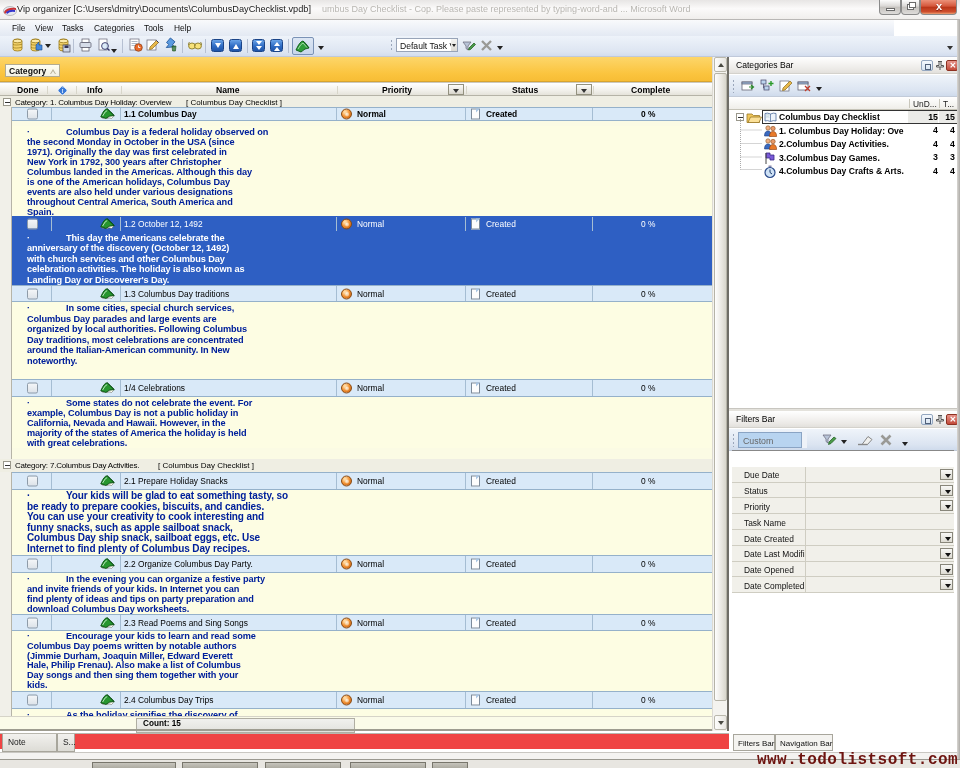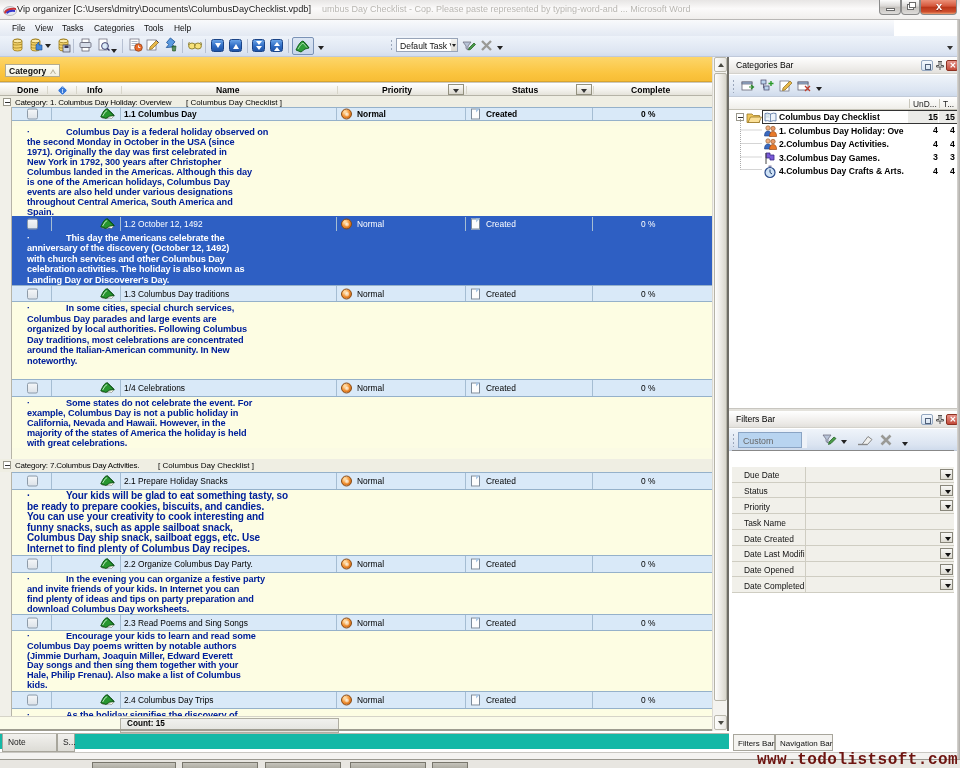--- a/index.html
+++ b/index.html
@@ -54,21 +54,21 @@
 .orb{position:absolute;left:4px;top:50%;transform:translateY(-50%);width:11px;height:11px;border-radius:50%;background:radial-gradient(circle at 35% 30%,#ffd9a0 12%,#f49537 45%,#c65f10 90%);border:0.5px solid #8a4a10;}
 .orb:after{content:"";position:absolute;left:2.5px;top:2.5px;width:4.5px;height:4.5px;border-radius:50%;background:radial-gradient(circle at 40% 35%,#fff3e0,#f0a95c);}
 .doc{position:absolute;left:5px;top:50%;transform:translateY(-50%);width:9px;height:11px;background:#fdfdfd;border:1px solid #7d8b9b;}
 .doc:after{content:"";position:absolute;right:-1px;top:-1px;width:0;height:0;border-left:4px solid #aac6e4;border-bottom:4px solid transparent;}
 .note{position:absolute;left:12px;width:700px;background:#fdfde3;overflow:hidden;font-weight:bold;color:#00209b;}
 .note.bsel{background:#2e5fc3;color:#fff;}
 .note .ln{padding-left:15px;white-space:nowrap;letter-spacing:-0.1px;}
 .note .bu{display:inline-block;width:39px;}
 
 #cntrow{left:0;top:716px;width:712px;height:13px;background:#fbfbe9;border-top:1px solid #d6d4c8;}
-#cntbox{left:120px;top:0.5px;width:219px;height:15px;background:linear-gradient(#f1f1ee,#e2e2dd);border:1px solid #b0aea2;font-size:8.2px;font-weight:bold;padding:0.5px 0 0 6px;}
+#cntbox{left:136px;top:0.5px;width:219px;height:15px;background:linear-gradient(#f1f1ee,#e2e2dd);border:1px solid #b0aea2;font-size:8.2px;font-weight:bold;padding:0.5px 0 0 6px;}
 #gridbot{left:0;top:729px;width:712px;height:2px;background:#9e9c90;}
 
 #vscroll{left:712px;top:57px;width:15px;height:674px;background:#f4f3ef;border-left:1px solid #dcdad2;}
 .sbtn{position:absolute;left:1px;width:13px;height:15px;background:linear-gradient(90deg,#fdfdfc,#e8e6e0);border:1px solid #bab8ac;border-radius:2px;}
 .arrup{position:absolute;left:3px;top:5px;border-left:3.5px solid transparent;border-right:3.5px solid transparent;border-bottom:4px solid #4a4a42;}
 .arrdn{position:absolute;left:3px;top:5px;border-left:3.5px solid transparent;border-right:3.5px solid transparent;border-top:4px solid #4a4a42;}
 #sthumb{position:absolute;left:1px;top:16px;width:13px;height:628px;background:linear-gradient(90deg,#fefefe,#e9e7e1 60%,#d8d6cc);border:1px solid #b5b3a7;border-radius:2px;}
 
 #rsep{left:727px;top:57px;width:2px;height:674px;background:#6f6d66;}
 #right{left:729px;top:57px;width:252px;height:674px;background:#fff;}
@@ -86,21 +86,21 @@
 #cathead .vs{position:absolute;top:2px;width:1px;height:9px;background:#c9c7bc;}
 .tnode{position:absolute;left:0;width:228px;height:13.5px;font-size:8.6px;font-weight:bold;color:#000;}
 .tnum{position:absolute;top:1.5px;font-size:8.8px;font-weight:bold;text-align:right;}
 
 .frow{position:absolute;left:3px;width:222px;height:15.8px;background:#f1f0ea;border-bottom:1px solid #cfcdc2;}
 .frow .lbl{position:absolute;left:12px;top:3.5px;font-size:8.4px;color:#111;white-space:nowrap;}
 .frow .vsep{position:absolute;left:73px;top:0;bottom:0;width:1px;background:#cfcdc2;}
 .fdd{position:absolute;right:1px;top:2px;width:13px;height:11px;background:linear-gradient(#f8f8f6,#dddbd2);border:1px solid #88867a;}
 .fdd:after{content:"";position:absolute;left:3.5px;top:4px;border-left:3.5px solid transparent;border-right:3.5px solid transparent;border-top:4px solid #111;}
 
-#notetabs{left:0;top:733px;width:729px;height:16px;background:#14b8a6;border-top:1px solid #b9b7ae;}
+#notetabs{left:0;top:733px;width:729px;height:16px;background:#ef4444;border-top:1px solid #b9b7ae;}
 .tab{position:absolute;top:0;height:18px;border:1px solid #a8a69c;border-top:none;background:linear-gradient(#f2f1ee,#dddcd6);font-size:8.4px;color:#222;padding:3px 0 0 5px;}
 #rtabs{left:729px;top:733px;width:228px;height:19px;background:#fff;}
 .rtab{position:absolute;top:1px;height:17px;border:1px solid #a8a69c;background:#f4f3f0;font-size:8px;color:#111;padding:3.5px 0 0 4px;white-space:nowrap;}
 #winbot{left:0;top:752px;width:960px;height:7px;background:#f4f3f1;border-top:1px solid #c9c7c2;}
 #taskbar{left:0;top:759px;width:960px;height:9px;background:#e8e6e1;border-top:1px solid #9a9890;}
 .tbbtn{position:absolute;top:2px;height:7px;background:linear-gradient(#c6c4bc,#aeaca2);border:1px solid #78766c;}
 #url{left:757px;top:752px;width:203px;height:18px;font-family:"Liberation Mono",monospace;font-weight:bold;font-size:16px;letter-spacing:0.45px;line-height:16px;color:#6e1410;}
 #rframe{left:957px;top:20px;width:3px;height:739px;background:linear-gradient(90deg,#d8d6d2,#aeaca8);}
 svg{position:absolute;overflow:visible;}
 </style></head><body>
@@ -473,22 +473,22 @@
       <span class="txt" style="left:20px">Created</span>
     </div>
     <div class="ccomp">
       <span class="txt" style="left:48px">0 %</span>
     </div>
   </div>
 <div class="note" style="top:631px;height:60px;padding-top:1px;font-size:9.2px;line-height:9.8px;">
     <div class="ln"><span class="bu">·</span>Encourage your kids to learn and read some</div>
     <div class="ln">Columbus Day poems written by notable authors</div>
     <div class="ln">(Jimmie Durham, Joaquin Miller, Edward Everett</div>
+    <div class="ln">Hale, Philip Frenau). Also make a list of Columbus</div>
     <div class="ln">Day songs and then sing them together with your</div>
-    <div class="ln">Hale, Philip Frenau). Also make a list of Columbus</div>
     <div class="ln">kids.</div>
   </div>
 <div class="trow" style="top:691px;height:18px;">
     <div class="c1"></div>
     <div class="c2"></div>
     <div class="cb"></div>
     <svg class="gicon" viewBox="0 0 15 12">
  <path d="M1 9 L3 10.5 L5 9.5 L7 10.8 L9 9.8 L11.5 10.5 L13.5 8.5 L13 7.5 L2 7.5 Z" fill="#fdfdf4" stroke="#5a5a4a" stroke-width="0.5"></path>
  <path d="M0.8 8.8 Q4.2 0.6 7.2 0.8 L14.2 7.6 Q9.5 7.2 5.8 10.4 Z" fill="#27962f" stroke="#064a0e" stroke-width="0.9"></path>
  <path d="M7.2 0.8 Q10 2.8 14.2 7.6" fill="none" stroke="#064a0e" stroke-width="0.9"></path>

